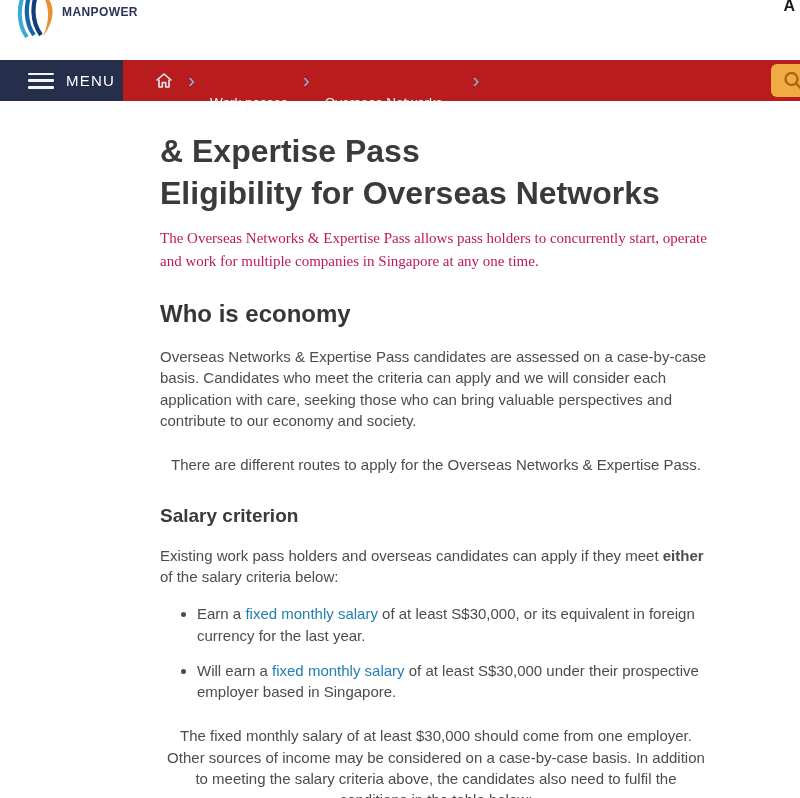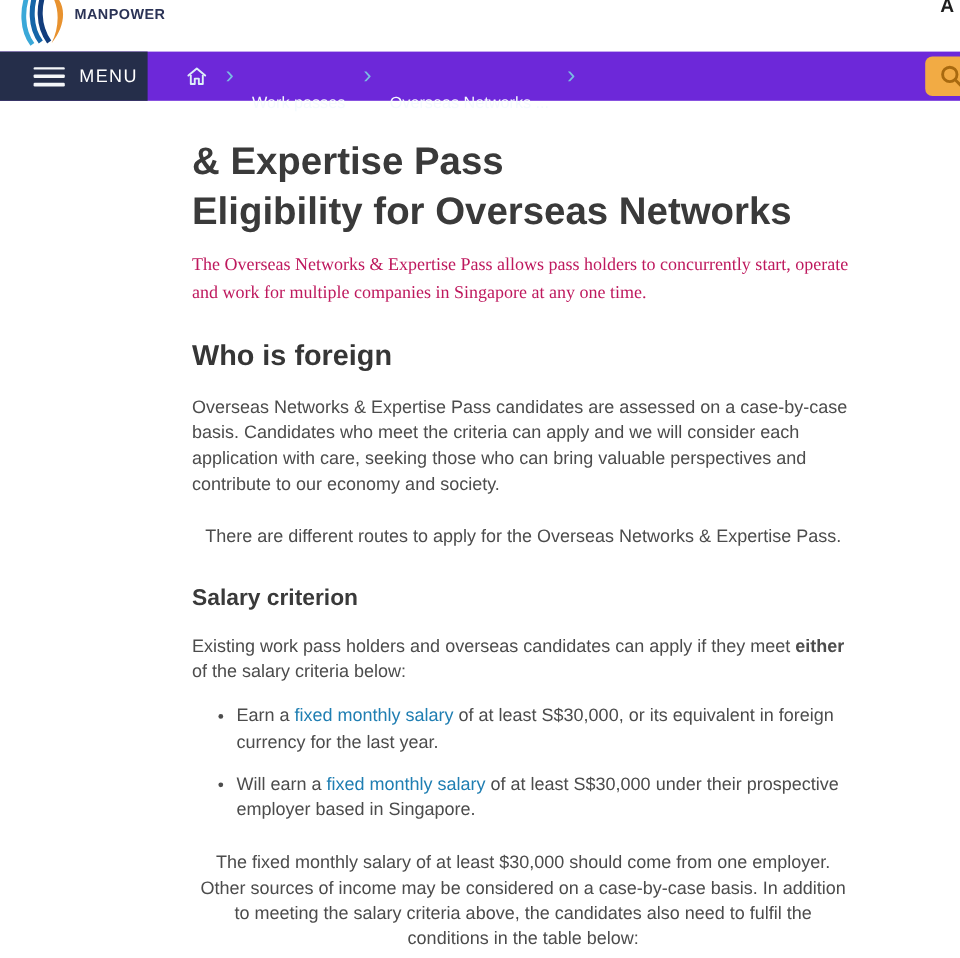--- a/index.html
+++ b/index.html
@@ -1,28 +1,28 @@
 <!DOCTYPE html>
 <html><head>
 <meta charset="utf-8">
 <style>
   * { margin:0; padding:0; box-sizing:border-box; }
   html,body { width:800px; height:798px; overflow:hidden; background:#ffffff;
               font-family:"Liberation Sans", sans-serif; }
 
   
-  .header { position:relative; height:43px; background:#ffffff; overflow:hidden; }
+  .header { position:relative; height:60px; background:#ffffff; overflow:hidden; }
   .logo { position:absolute; left:17px; top:-9px; width:42px; height:50px; }
   .logo-text { position:absolute; left:62px; top:5px; font-size:12px; font-weight:bold;
                color:#2b3356; letter-spacing:.4px; }
   .font-size-a { position:absolute; right:5px; top:-3px; font-size:16px; font-weight:bold;
                  color:#1d1d1d; }
 
   
-  .navbar { position:relative; height:41px; background:#6d28d9; display:flex; align-items:stretch; }
+  .navbar { position:relative; height:41px; background:#b91c1c; display:flex; align-items:stretch; }
   .menu-btn { width:123px; min-width:123px; background:#252e4a; display:flex; align-items:center;
               padding-left:28px; cursor:pointer; }
   .hamburger { display:flex; flex-direction:column; justify-content:space-between;
                width:26px; height:16px; margin-right:12px; }
   .hamburger span { display:block; height:2.6px; background:#f4f6f9; border-radius:1px; }
   .menu-label { color:#ffffff; font-size:15px; letter-spacing:1.2px; }
   .breadcrumb { display:flex; align-items:center; padding-left:32px; }
   .crumb-home { display:flex; align-items:center; cursor:pointer; }
   .crumb-sep { color:#79bce2; font-size:21px; line-height:1; margin:0 15px; padding-bottom:3px; }
   .crumb-link { color:#f4fafd; font-size:13.5px; text-decoration:none; cursor:pointer;margin-top:44px; }
@@ -91,21 +91,21 @@
 
 <div class="content">
 
   <h1 class="h1">
     <span style="display:block">&amp; Expertise Pass</span>
     <span style="display:block">Eligibility for Overseas Networks</span>
   </h1>
 
   <p class="intro">The Overseas Networks &amp; Expertise Pass allows pass holders to concurrently start, operate and work for multiple companies in Singapore at any one time.</p>
 
-  <h2 class="h2">Who is foreign</h2>
+  <h2 class="h2">Who is economy</h2>
 
   <p class="para">Overseas Networks &amp; Expertise Pass candidates are assessed on a case-by-case basis. Candidates who meet the criteria can apply and we will consider each application with care, seeking those who can bring valuable perspectives and contribute to our economy and society.</p>
 
   <p class="para para-gap">There are different routes to apply for the Overseas Networks &amp; Expertise Pass.</p>
 
   <h3 class="h3">Salary criterion</h3>
 
   <p class="para"><span>Existing work pass holders and overseas candidates can apply if they meet </span><span class="bold">either</span><span> of the salary criteria below:</span></p>
 
   <ul class="bullets">

